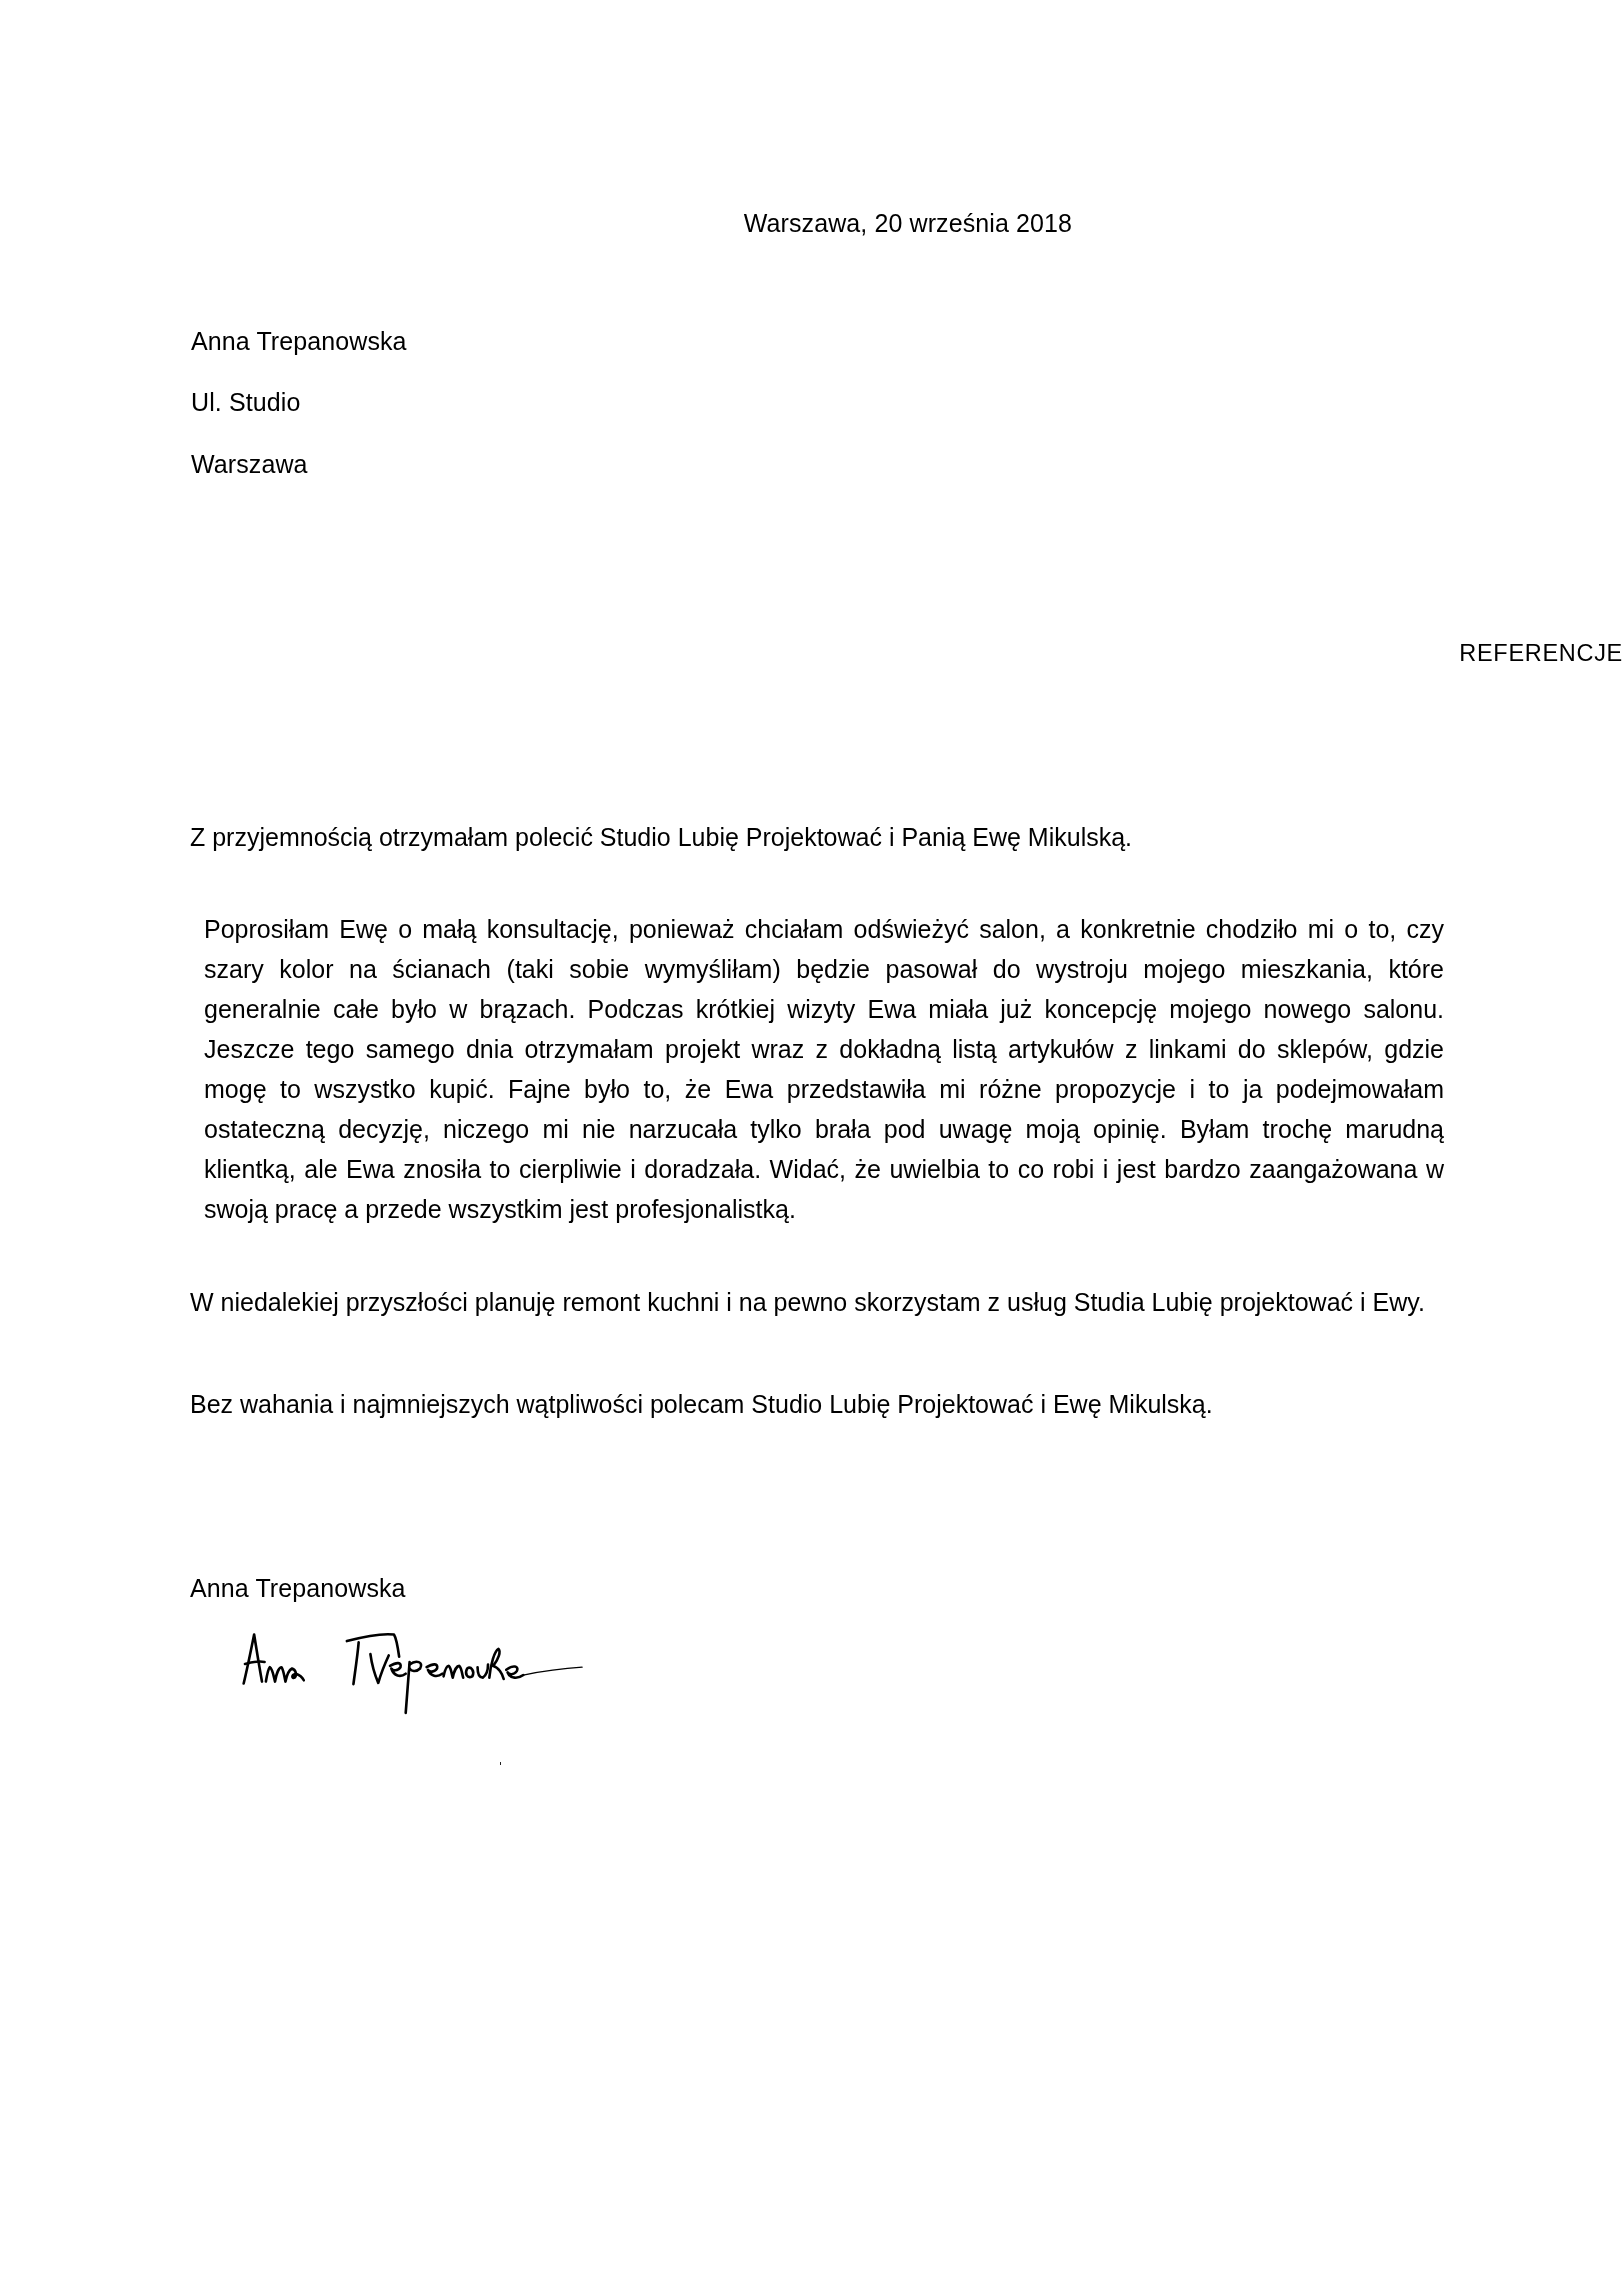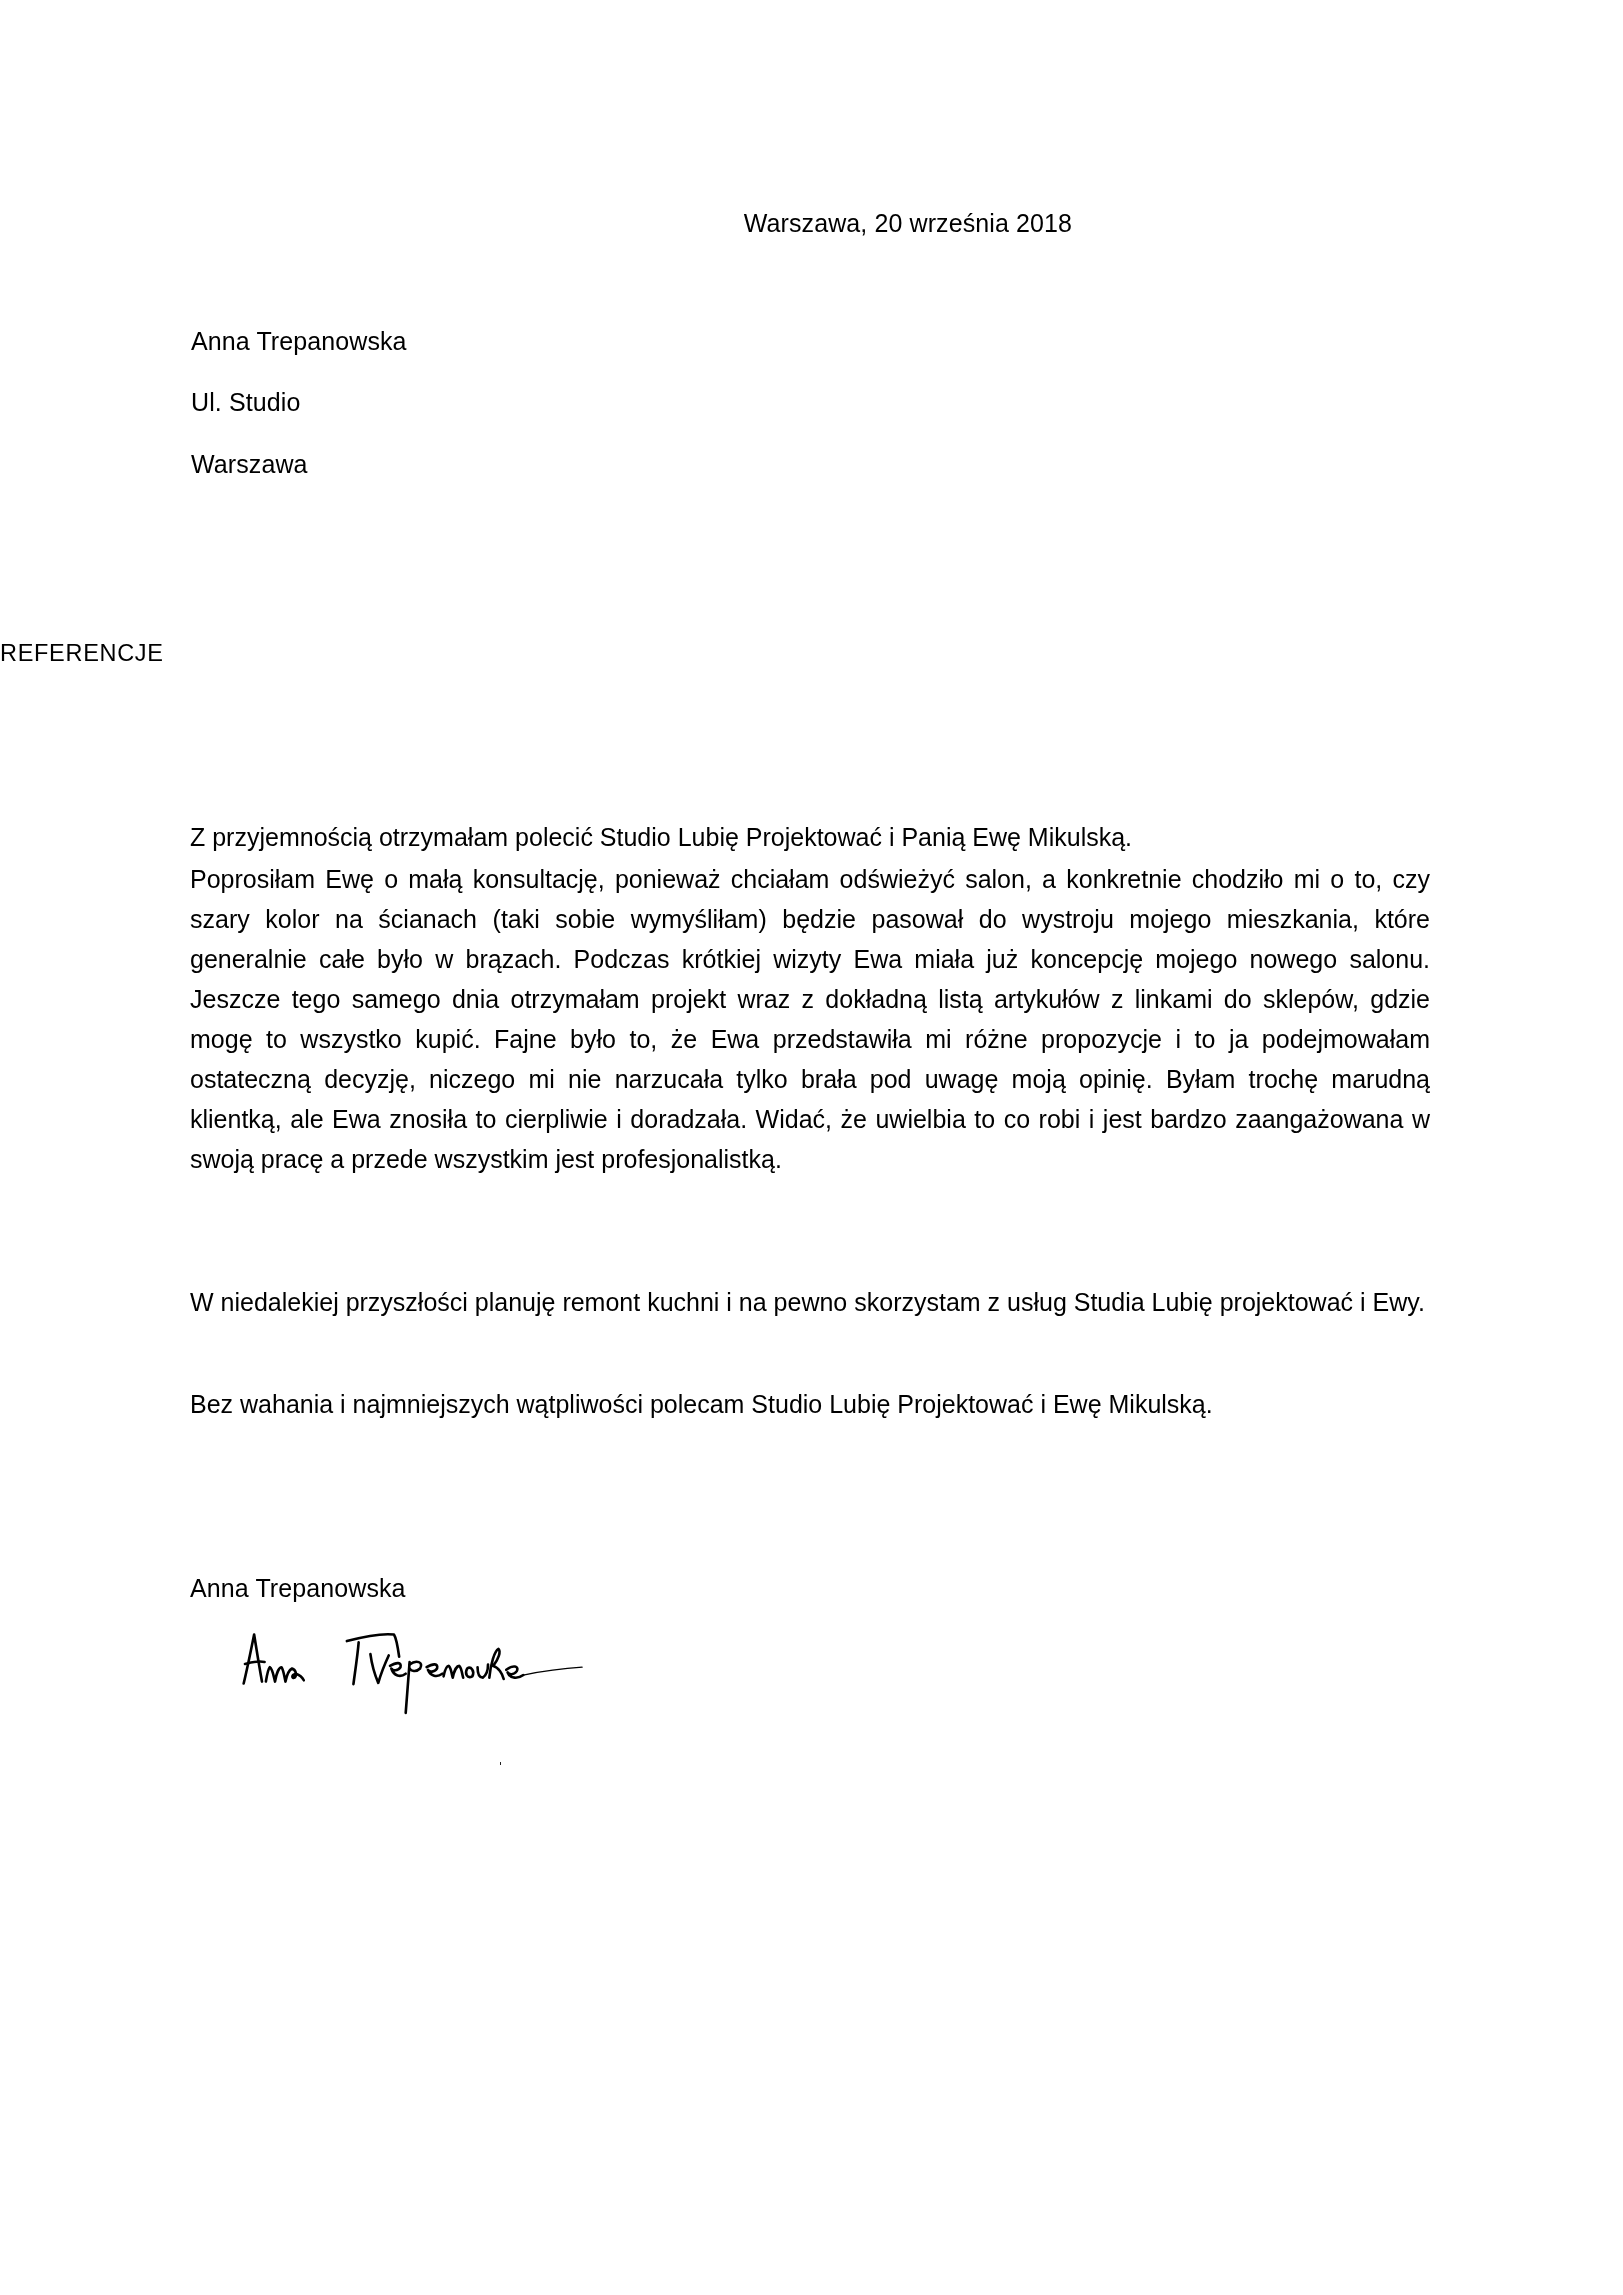--- a/index.html
+++ b/index.html
@@ -25,32 +25,32 @@
       position: absolute;
       font-size: 25px;
       line-height: 1;
       white-space: nowrap;
       letter-spacing: 0.1px;
     }
     .date { right: 211px; top: 211px; text-align: right; }
     .addr-name { left: 191px; top: 329px; }
     .addr-street { left: 191px; top: 390px; }
     .addr-city { left: 191px; top: 452px; }
-    .title { left: 0; width: 1623px; top: 642px; text-align: left; font-size: 23.5px; letter-spacing: 0.7px; }
+    .title { left: 0; width: 1623px; top: 642px; text-align: right; font-size: 23.5px; letter-spacing: 0.7px; }
     .body {
       position: absolute;
       left: 190px;
       width: 1240px;
       font-size: 25px;
       line-height: 40px;
       text-align: justify;
       margin: 0;
     }
     .p1 { top: 817px; }
-    .p2 { top: 859px; }
+    .p2 { top: 909px; margin-left: 14px; }
     .p3 { top: 1222px; }
     .p4 { top: 1282px; }
     .p5 { top: 1384px; }
     .sig-name { left: 190px; top: 1576px; }
     .signature {
       position: absolute;
       left: 242px;
       top: 1628px;
       width: 445px;
       height: 98px;

